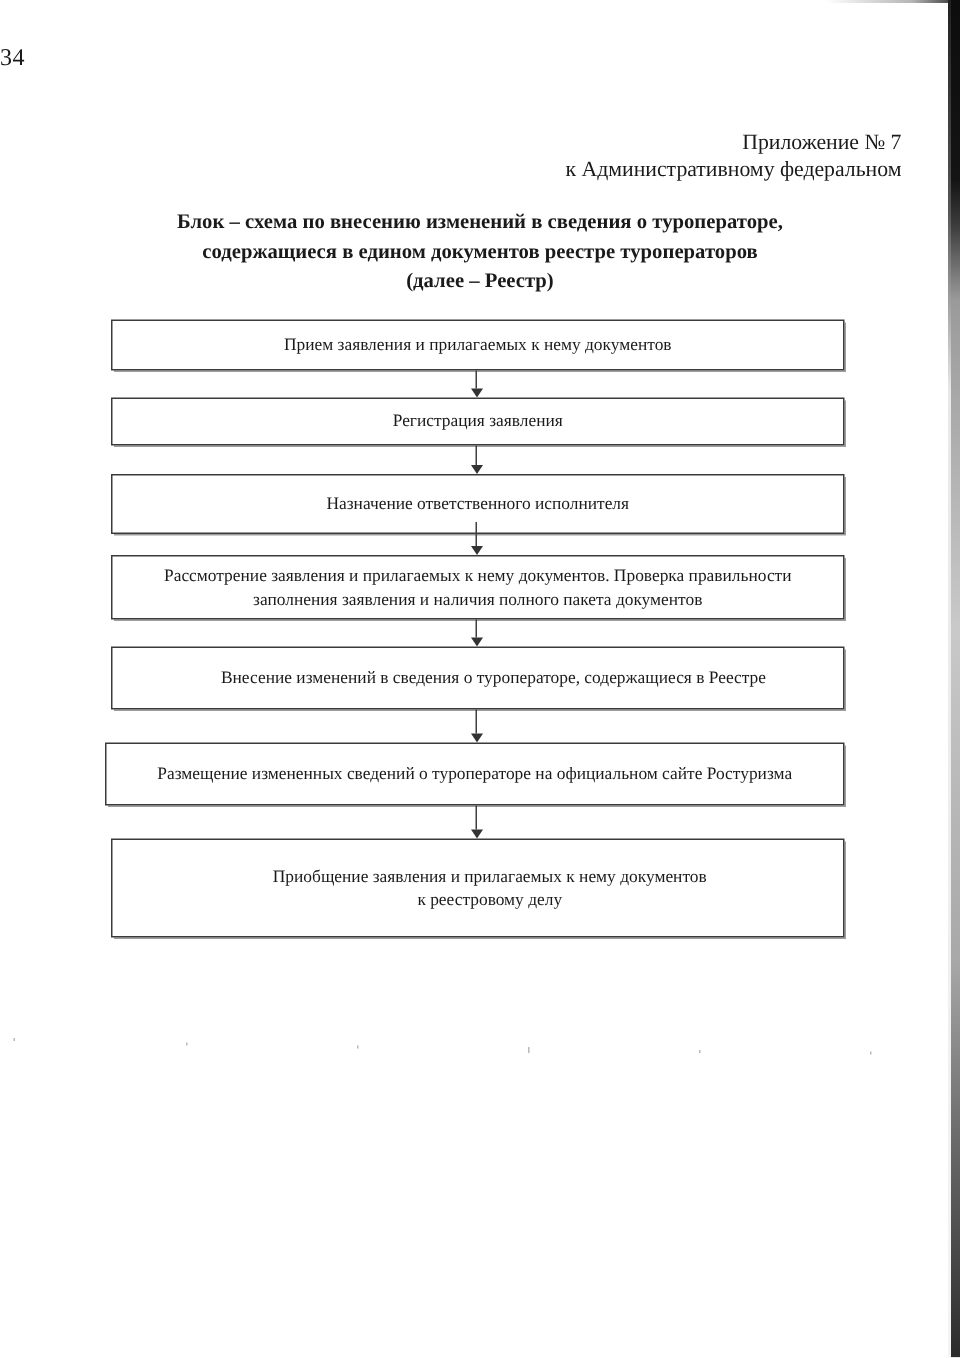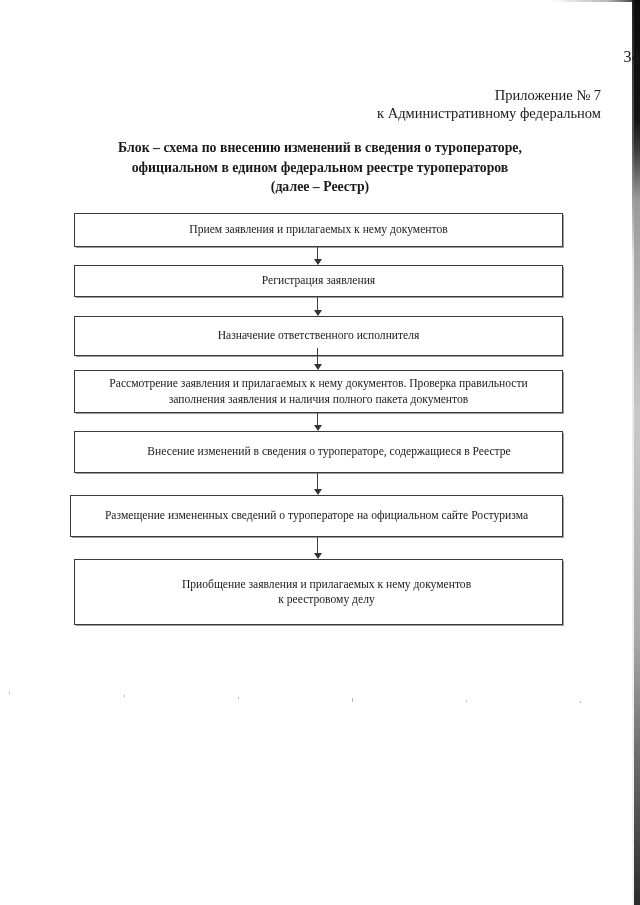--- a/index.html
+++ b/index.html
@@ -52,24 +52,23 @@
     background: #b9b9b9;
     width: 1px;
     height: 2px;
   }
   
   #page-number {
     position: absolute;
     top: 30px;
     left: 0;
     width: 640px;
-    text-align: right;
+    text-align: left;
     font-size: 16px;
     letter-spacing: 0.3px;
-    margin-top: 18px;
   }
   
   #appendix-header {
     position: absolute;
     top: 86px;
     left: 0;
     width: 601px;
     text-align: right;
     font-size: 14.5px;
     line-height: 18px;
@@ -161,21 +160,21 @@
 
   <div id="page-number">34</div>
 
   <div id="appendix-header">
     <span class="line">Приложение № 7</span>
     <span class="line">к Административному федеральном</span>
   </div>
 
   <div id="doc-title">
     <span class="line">Блок – схема по внесению изменений в сведения о туроператоре,</span>
-    <span class="line">официальном в едином федеральном реестре туроператоров</span>
+    <span class="line">содержащиеся в едином документов реестре туроператоров</span>
     <span class="line">(далее – Реестр)</span>
   </div>
 
   <div id="flowchart">
 
     <div class="fc-box" style="left:74px; top:213px; width:489px; height:34px;">
       <span class="btext">
         <span class="l">Прием заявления и прилагаемых к нему документов</span>
       </span>
     </div>

